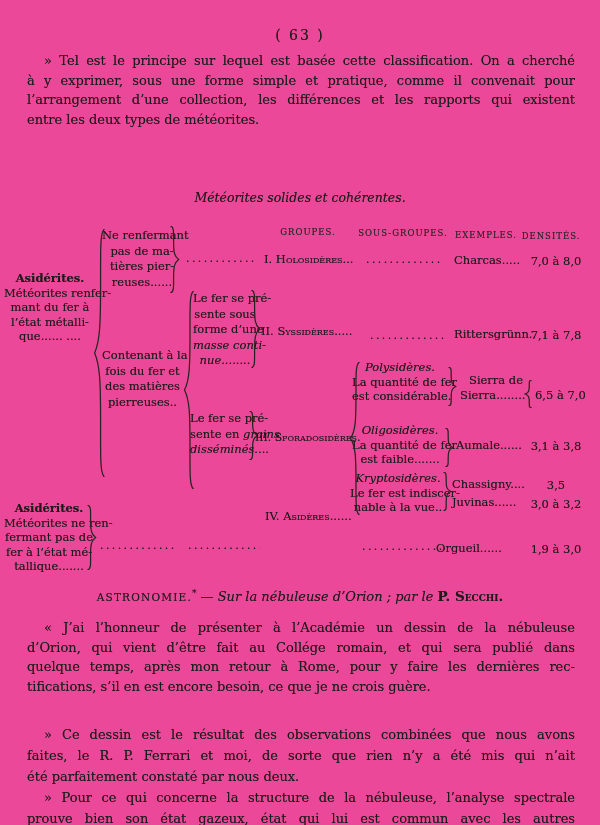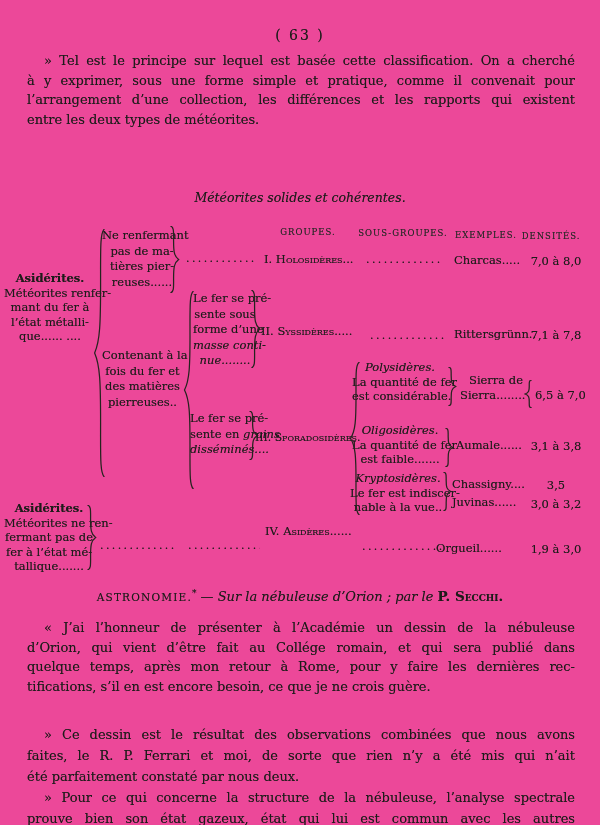--- a/index.html
+++ b/index.html
@@ -130,21 +130,21 @@
     <div>Le fer est indiscer-</div>
     <div>nable à la vue..</div>
   </div>
   <div class="t" style="left:452px;top:477px">Chassigny....</div>
   <div class="t ctr" style="left:528px;top:478px;width:56px">3,5</div>
   <div class="t" style="left:452px;top:495px">Juvinas......</div>
   <div class="t ctr" style="left:528px;top:497px;width:56px">3,0 à 3,2</div>
 
   <div class="t dots" style="left:100px;top:539px;width:76px">.............</div>
   <div class="t dots" style="left:188px;top:539px;width:72px">.............</div>
-  <div class="t sc" style="left:265px;top:524px">IV. Asidères......</div>
+  <div class="t sc" style="left:265px;top:509px">IV. Asidères......</div>
   <div class="t dots" style="left:362px;top:540px;width:80px">...............</div>
   <div class="t" style="left:436px;top:541px">Orgueil......</div>
   <div class="t ctr" style="left:528px;top:542px;width:56px">1,9 à 3,0</div>
 
   <svg class="brace" style="left:93px;top:229px;width:13px;height:248px" viewBox="0 0 12 100" preserveAspectRatio="none">
       <path d="M10.5 0 C6.5 1.5 7 8 7 22 C7 38 6.5 45 1.5 50 C6.5 55 7 62 7 78 C7 92 6.5 98.5 10.5 100" vector-effect="non-scaling-stroke"></path>
     </svg>
   <svg class="brace" style="left:169px;top:226px;width:11px;height:67px" viewBox="0 0 12 100" preserveAspectRatio="none">
       <path d="M1.5 0 C5.5 1.5 5 8 5 22 C5 38 5.5 45 10.5 50 C5.5 55 5 62 5 78 C5 92 5.5 98.5 1.5 100" vector-effect="non-scaling-stroke"></path>
     </svg>

